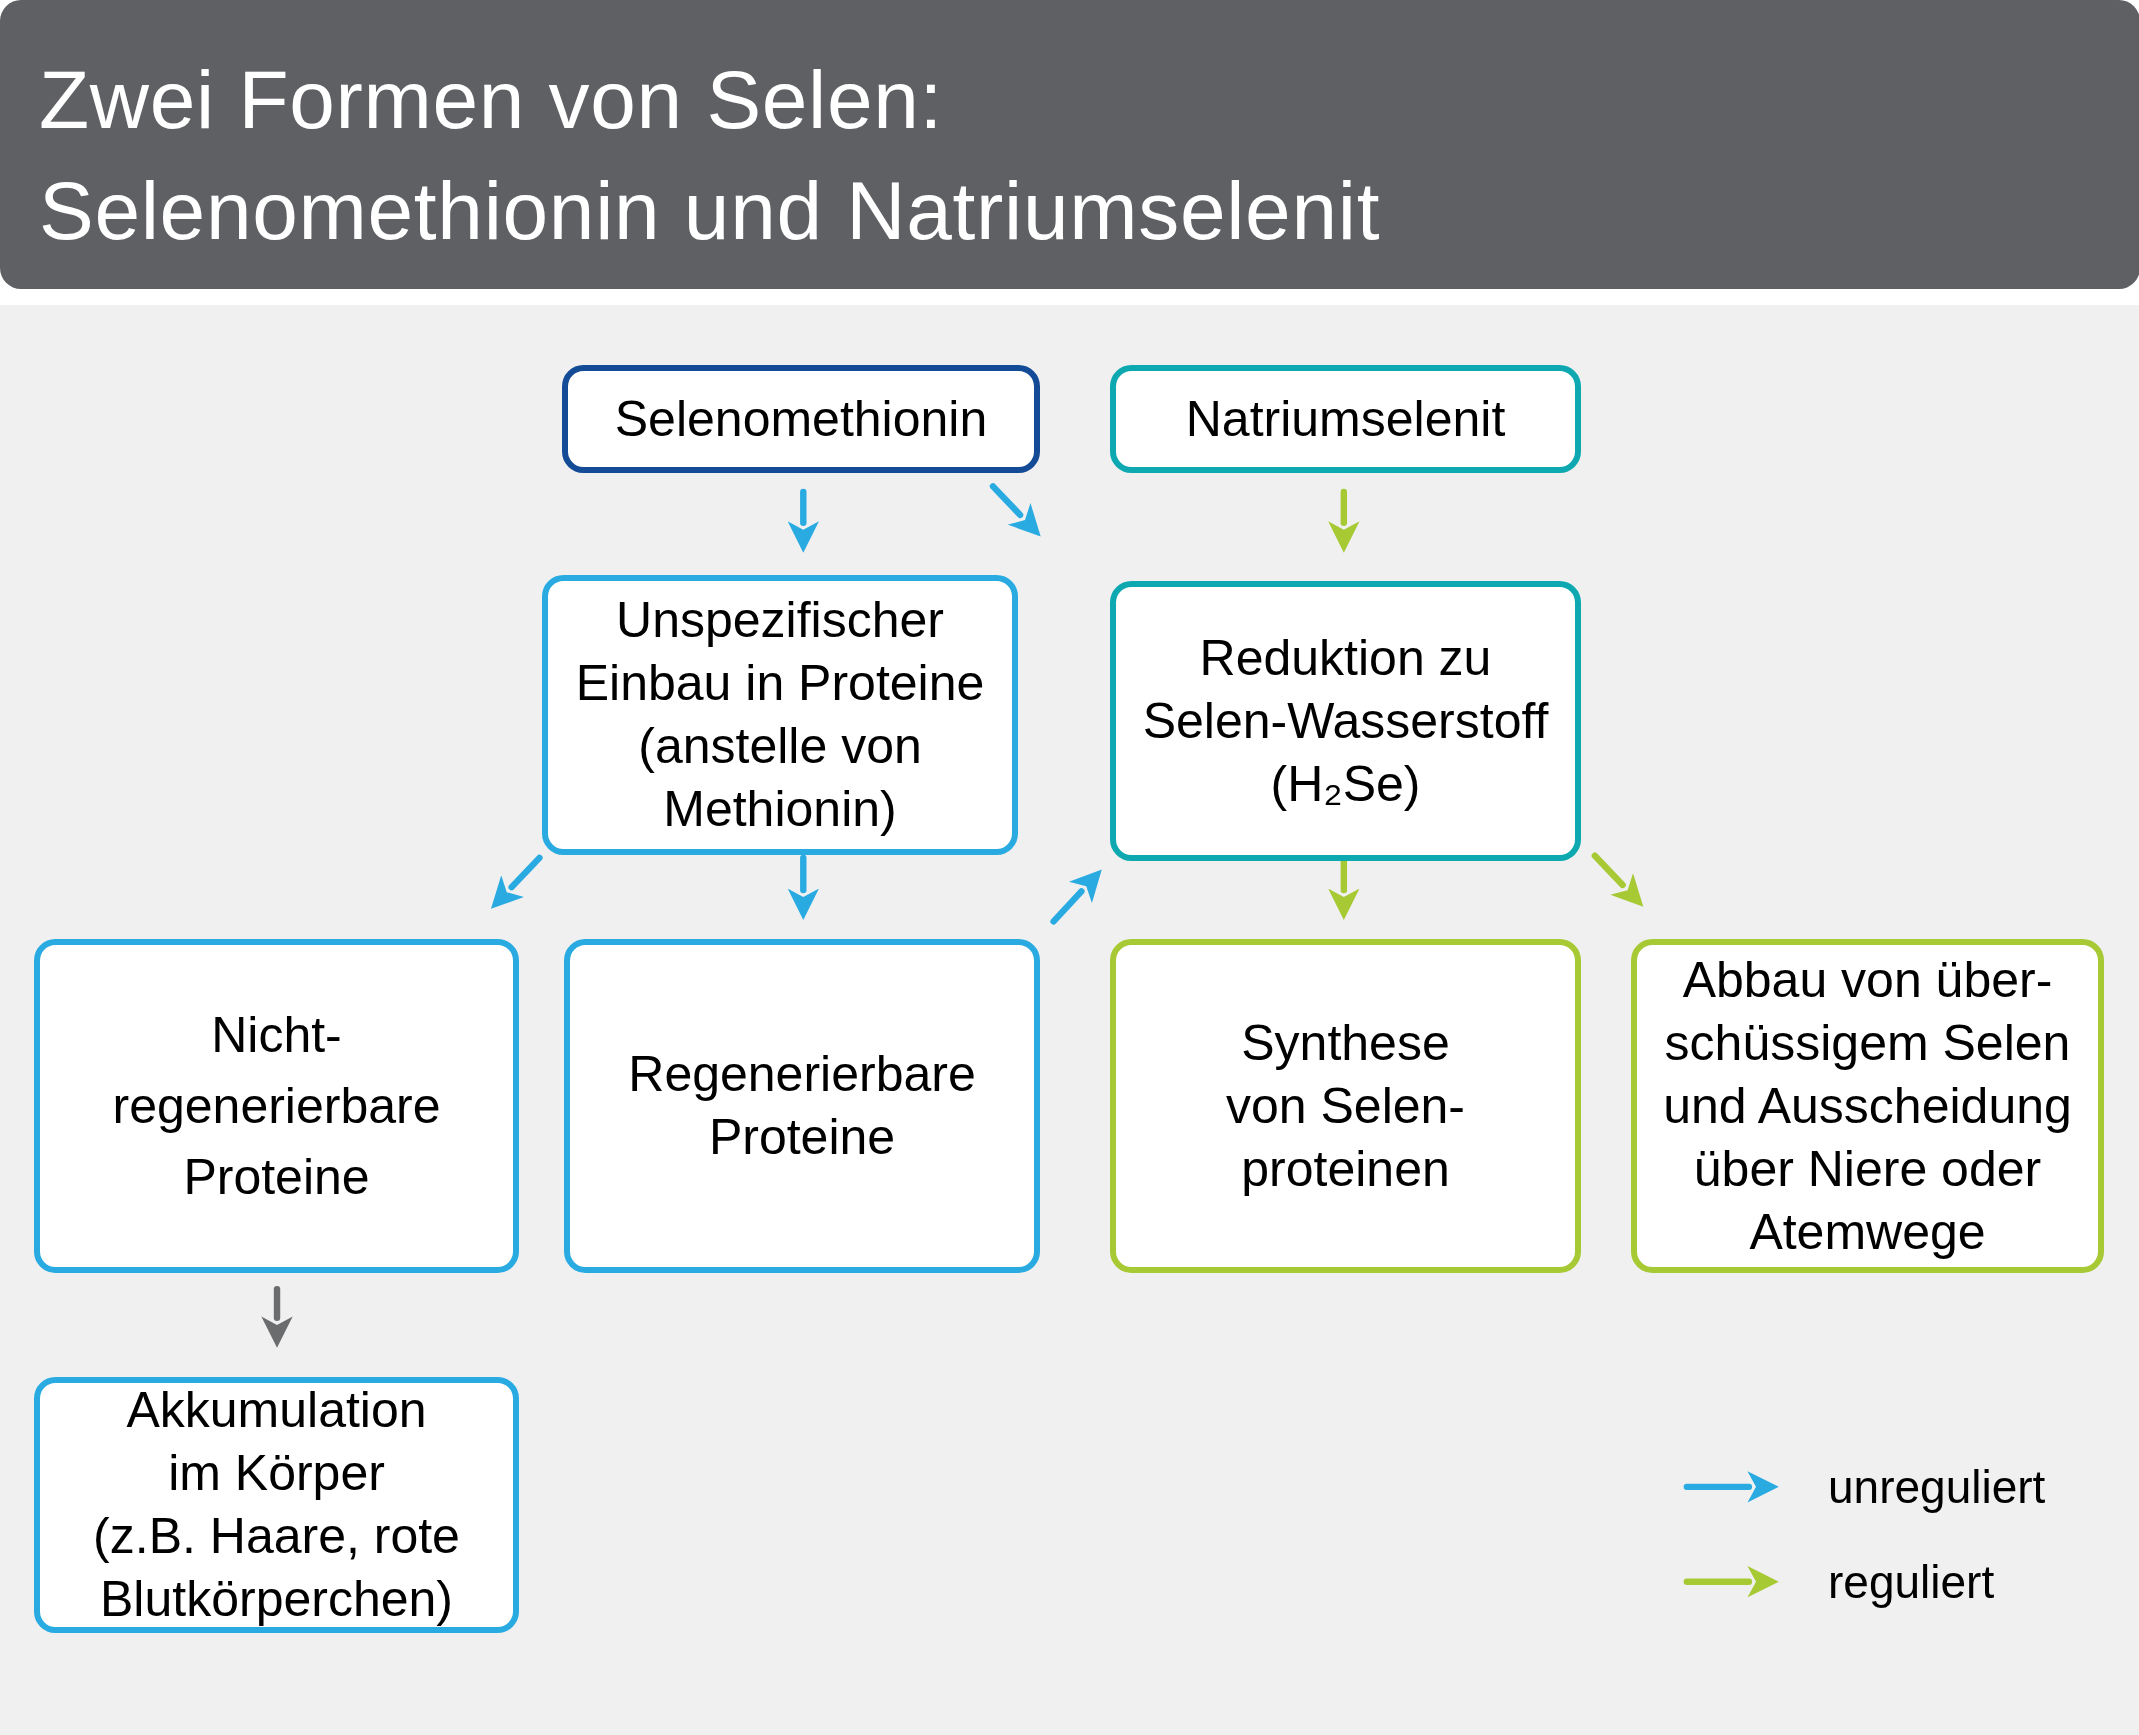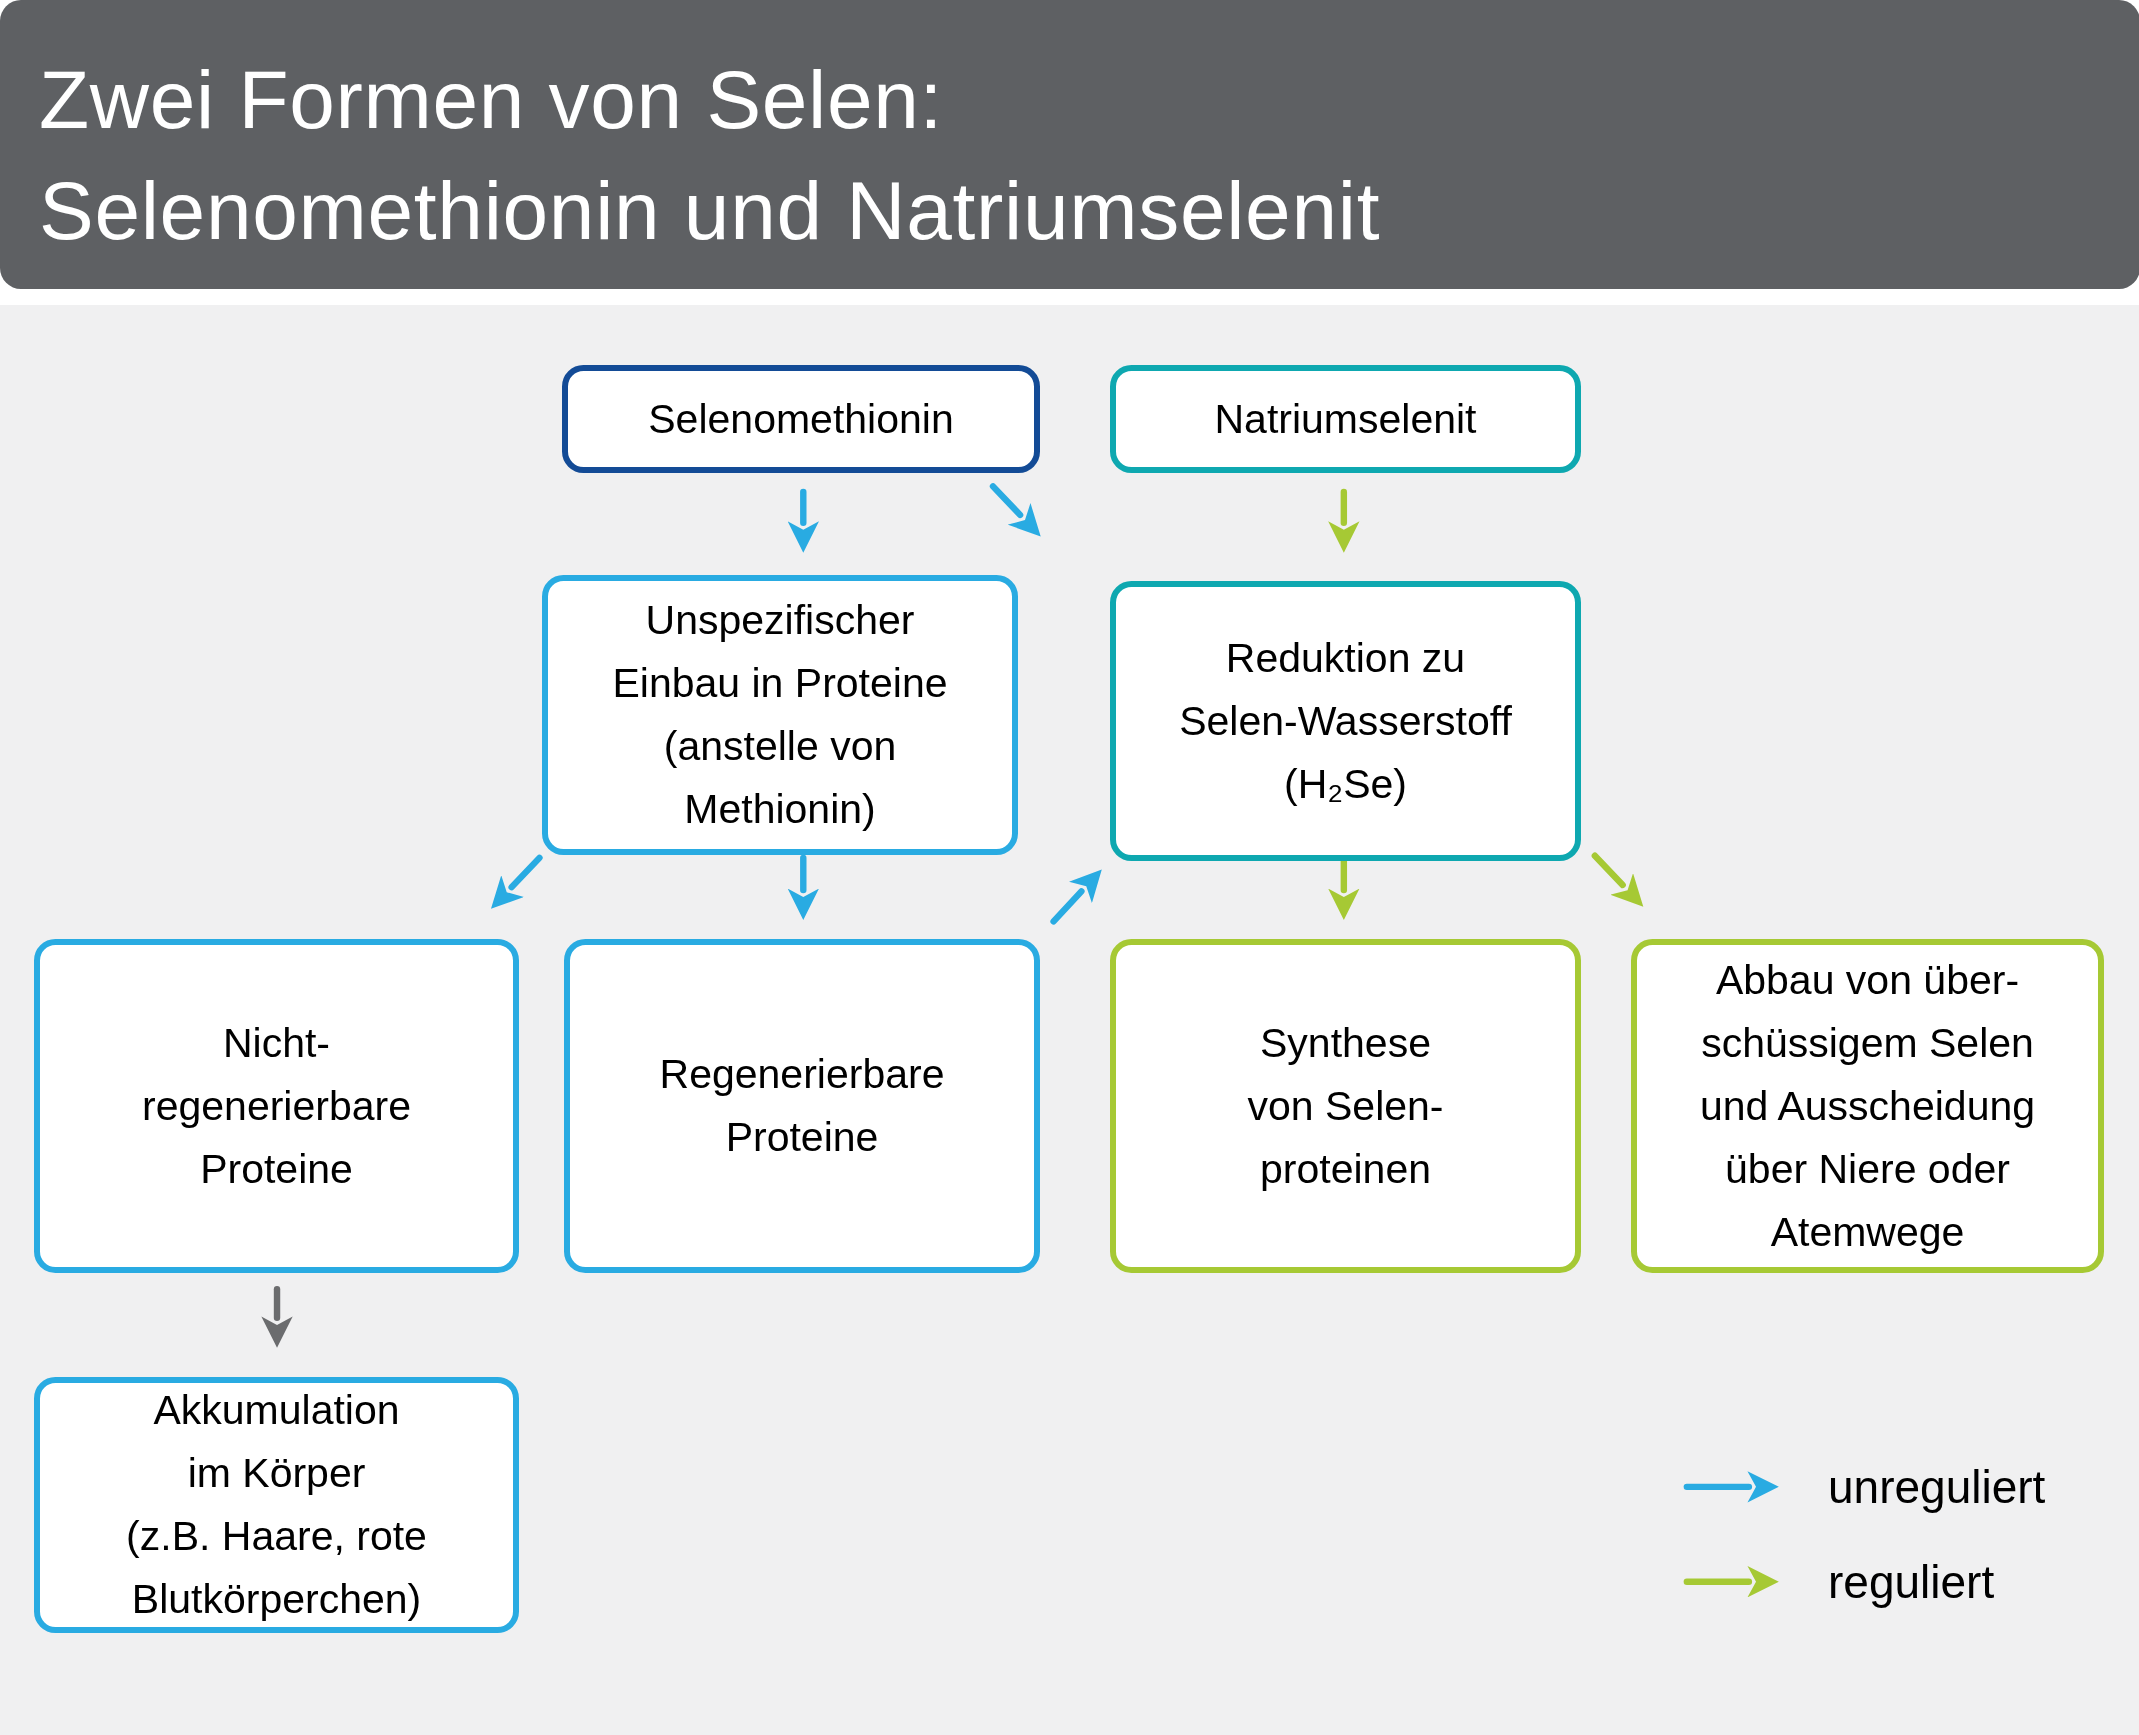--- a/index.html
+++ b/index.html
@@ -40,21 +40,21 @@
     border-radius:21.4px;
     display:flex;
     flex-direction:column;
     align-items:center;
     justify-content:center;
     text-align:center;
     color:#000000;
   }
   .node .ln{
     display:block;
-    font-size:41px;
+    font-size:50px;
     line-height:63px;
     white-space:nowrap;
   }
   .navy  {border-color:#134b96;}
   .teal  {border-color:#0ea8b0;}
   .cyan  {border-color:#29abe2;}
   .green {border-color:#a6c934;}
   
   .arrows{position:absolute;left:0;top:0;}
   .arrows line{stroke-linecap:round;}
@@ -128,21 +128,21 @@
     <span class="ln">(anstelle von</span>
     <span class="ln">Methionin)</span>
   </div>
 
   <div class="node teal" style="left:1110px;top:581px;width:471px;height:280px;">
     <span class="ln">Reduktion zu</span>
     <span class="ln">Selen-Wasserstoff</span>
     <span class="ln">(H₂Se)</span>
   </div>
 
-  <div class="node cyan" style="left:34px;top:939px;width:485px;height:334px;">
+  <div class="node cyan" style="left:34px;top:939px;width:485px;height:334px;gap:8px;">
     <span class="ln">Nicht-</span>
     <span class="ln">regenerierbare</span>
     <span class="ln">Proteine</span>
   </div>
 
   <div class="node cyan" style="left:564px;top:939px;width:476px;height:334px;">
     <span class="ln">Regenerierbare</span>
     <span class="ln">Proteine</span>
   </div>
 

